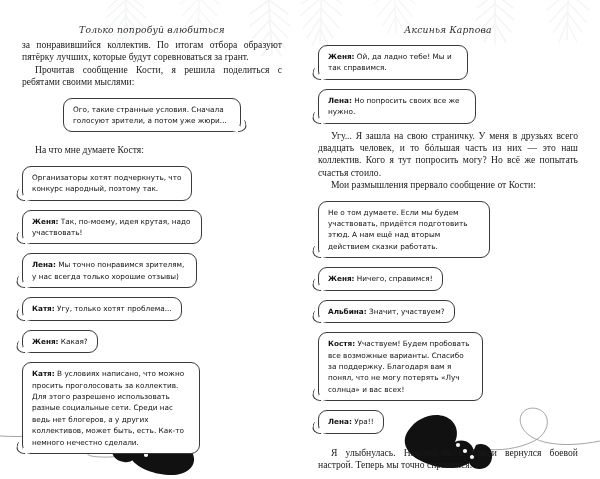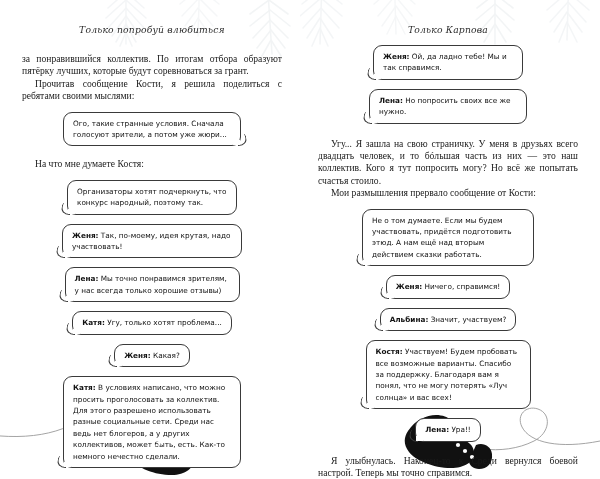--- a/index.html
+++ b/index.html
@@ -67,29 +67,29 @@
     font-family: "Liberation Serif", serif;
     font-size: 9.6px;
     line-height: 12.4px;
     color: #1a1a1a;
     text-align: justify;
     -webkit-hyphens: manual;
     hyphens: manual;
   }
   .body-text p { margin: 0; }
   .body-text p.indent { text-indent: 13px; }
-  .body-text.first { margin-top: 18px; }
+  .body-text.first { margin-top: 4px; }
 
   
   .chat { position: relative; z-index: 2; }
   .bubble-row {
     display: flex;
     margin-top: 9px;
   }
-  .bubble-row.left  { justify-content: center; }
+  .bubble-row.left  { justify-content: flex-start; }
   .bubble-row.right { justify-content: center; }
 
   .bubble {
     position: relative;
     border: 1px solid #3a3a3a;
     border-radius: 9px;
     padding: 5px 9px 5px 9px;
     background: #ffffff;
     font-family: "DejaVu Sans", sans-serif;
     font-size: 7.3px;
@@ -341,36 +341,36 @@
           <path d="M33 0 L31 68"></path>
           <path d="M33 10 L13 26 M33 10 L53 26"></path>
           <path d="M32 20 L11 38 M32 20 L53 38"></path>
           <path d="M32 30 L14 50 M32 30 L50 50"></path>
           <path d="M31 40 L18 60 M31 40 L46 60"></path>
           <path d="M31 50 L23 70 M31 50 L41 70"></path>
         </g>
       </svg>
     </div>
 
-    <div class="running-head">Только Карпова</div>
+    <div class="running-head">Аксинья Карпова</div>
 
     <div class="chat" style="margin-top:10px">
       <div class="bubble-row left">
         <div class="bubble tail-left" style="max-width:150px">
           <span class="who">Женя:</span><span> Ой, да ладно тебе! Мы и так справимся.</span>
         </div>
       </div>
       <div class="bubble-row left">
         <div class="bubble tail-left" style="max-width:158px">
           <span class="who">Лена:</span><span> Но попросить своих все же нужно.</span>
         </div>
       </div>
     </div>
 
-    <div class="body-text" style="margin-top:14px">
+    <div class="body-text" style="margin-top:6px">
       <p class="indent">Угу... Я зашла на свою страничку. У меня в друзьях всего двадцать человек, и то бóльшая часть из них — это наш коллектив. Кого я тут попросить могу? Но всё же попытать счастья стоило.</p>
       <p class="indent">Мои размышления прервало сообщение от Кости:</p>
     </div>
 
     <div class="chat">
 
       <div class="bubble-row left">
         <div class="bubble tail-left" style="max-width:172px">
           <span class="who"></span><span>Не о том думаете. Если мы будем участвовать, придётся подготовить этюд. А нам ещё над вторым действием сказки работать.</span>
         </div>

